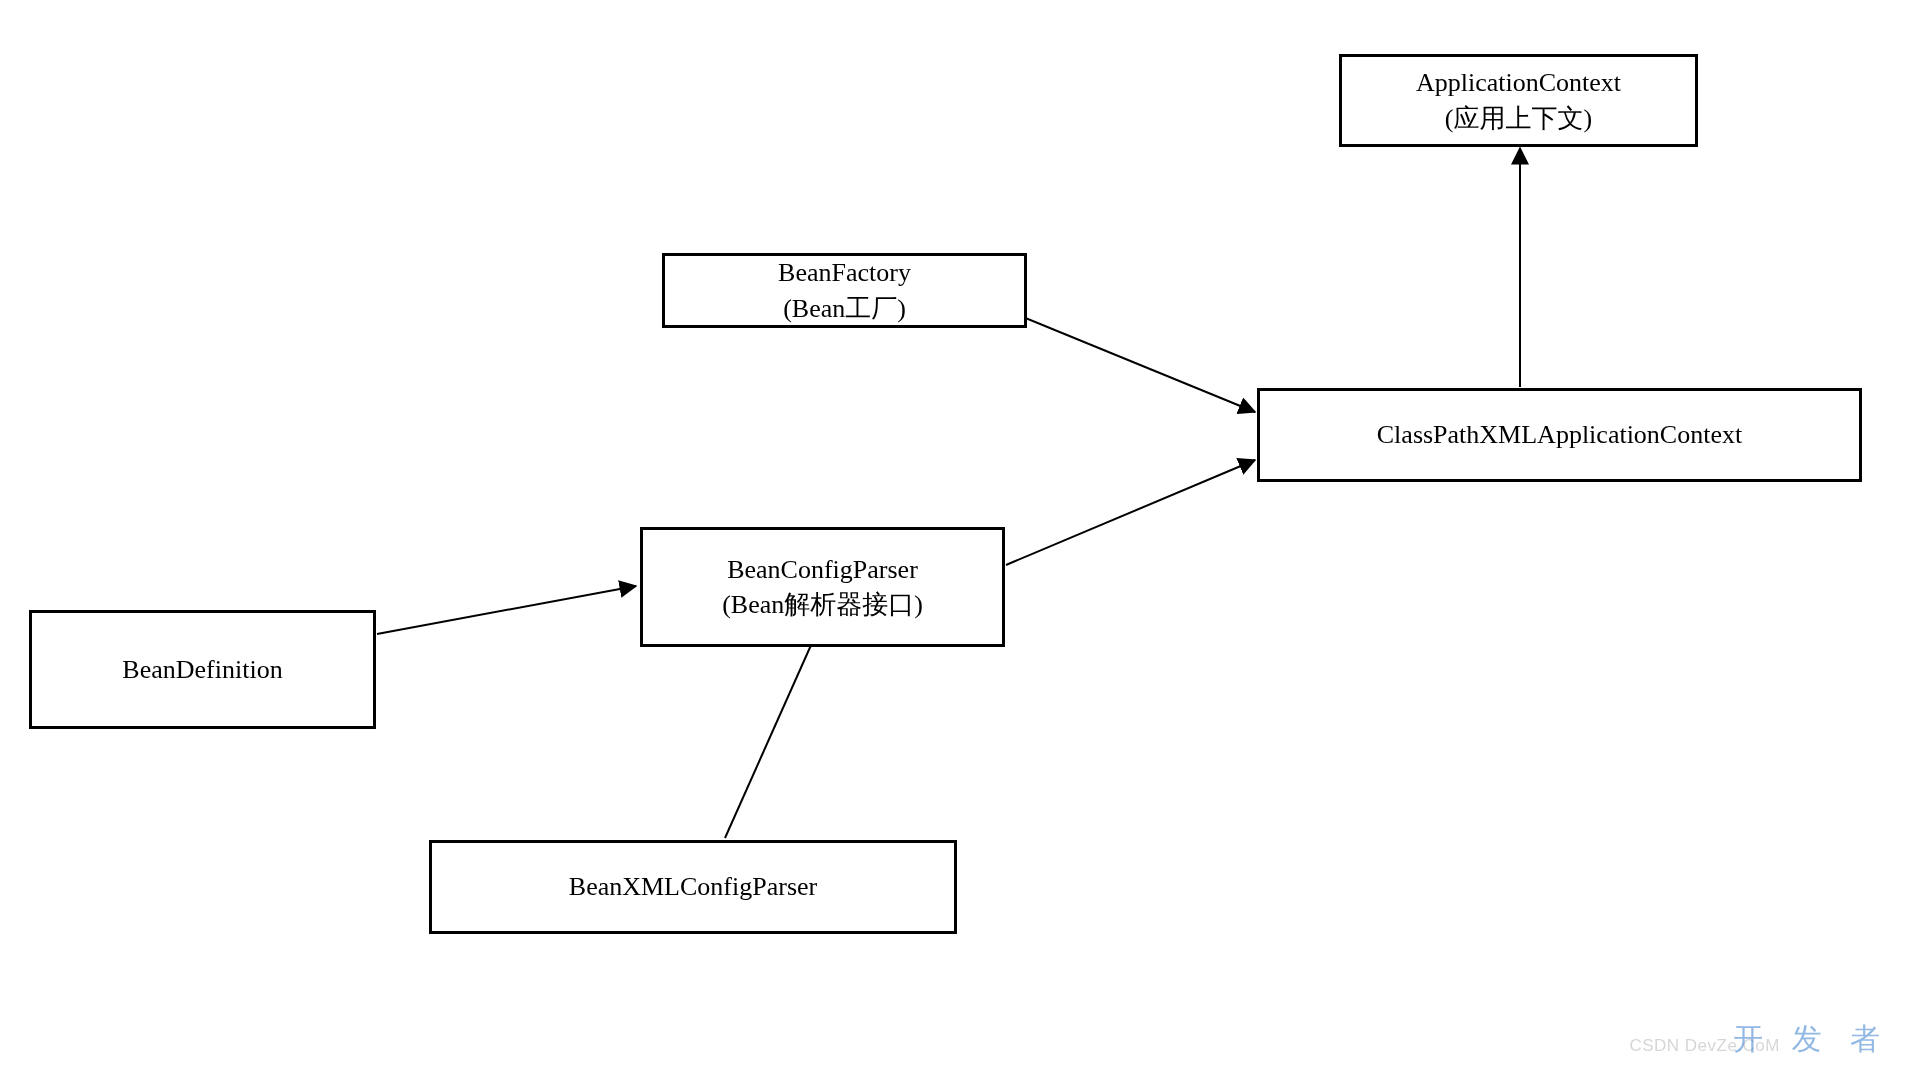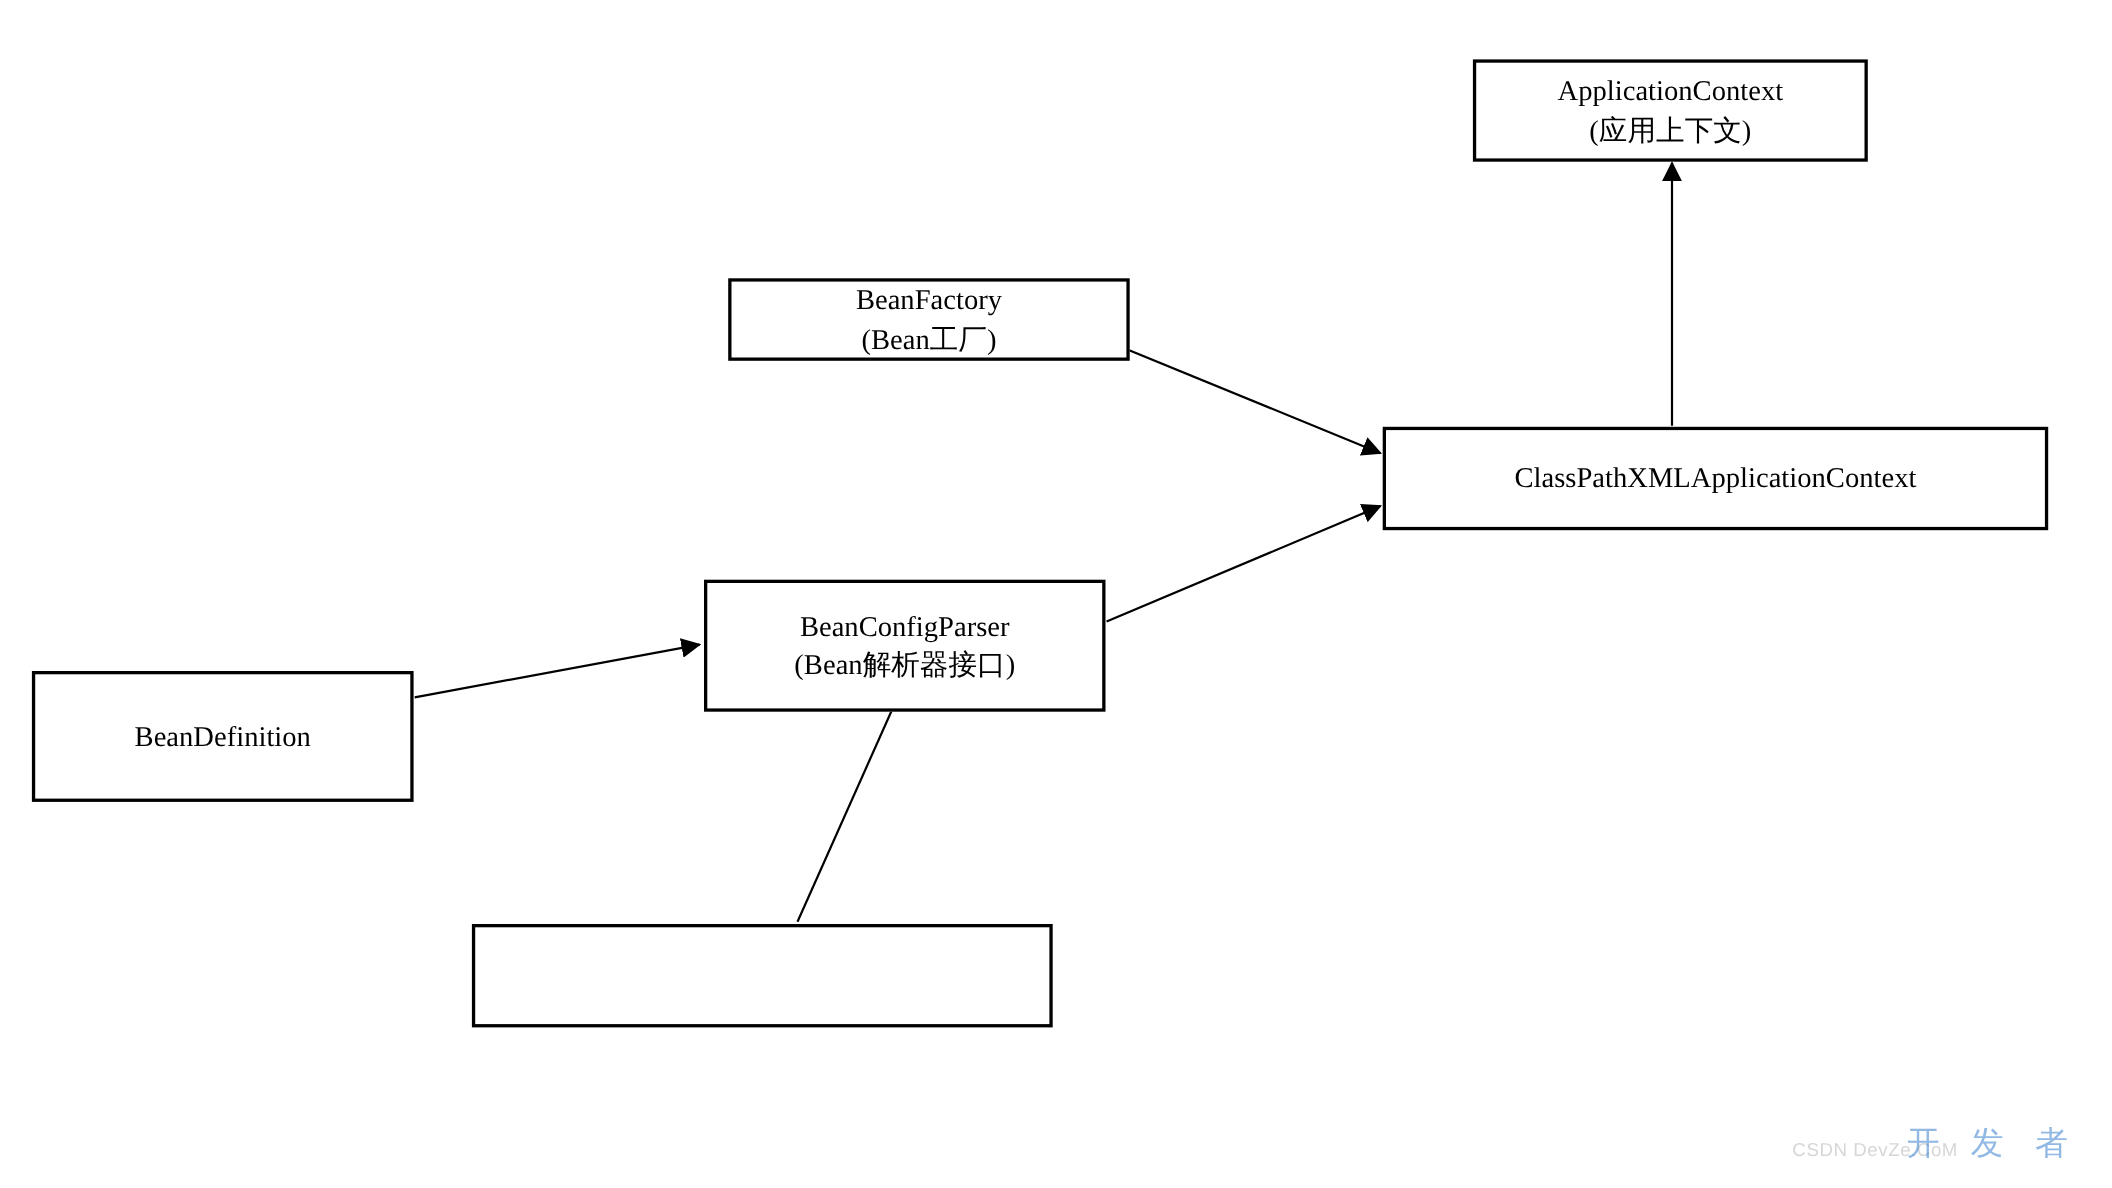--- a/index.html
+++ b/index.html
@@ -89,18 +89,19 @@
   <div class="node" style="left:640px; top:527px; width:365px; height:120px;">
     <span>BeanConfigParser</span>
     <span>(Bean解析器接口)</span>
   </div>
 
   <div class="node" style="left:29px; top:610px; width:347px; height:119px;">
     <span>BeanDefinition</span>
   </div>
 
   <div class="node" style="left:429px; top:840px; width:528px; height:94px;">
+    <span>BeanXMLConfigParser</span>
   </div>
 
   <div class="watermark-2">CSDN DevZe.CoM</div>
   <div class="watermark-1">开 发 者</div>
 
 </div>
 
 </body></html>

